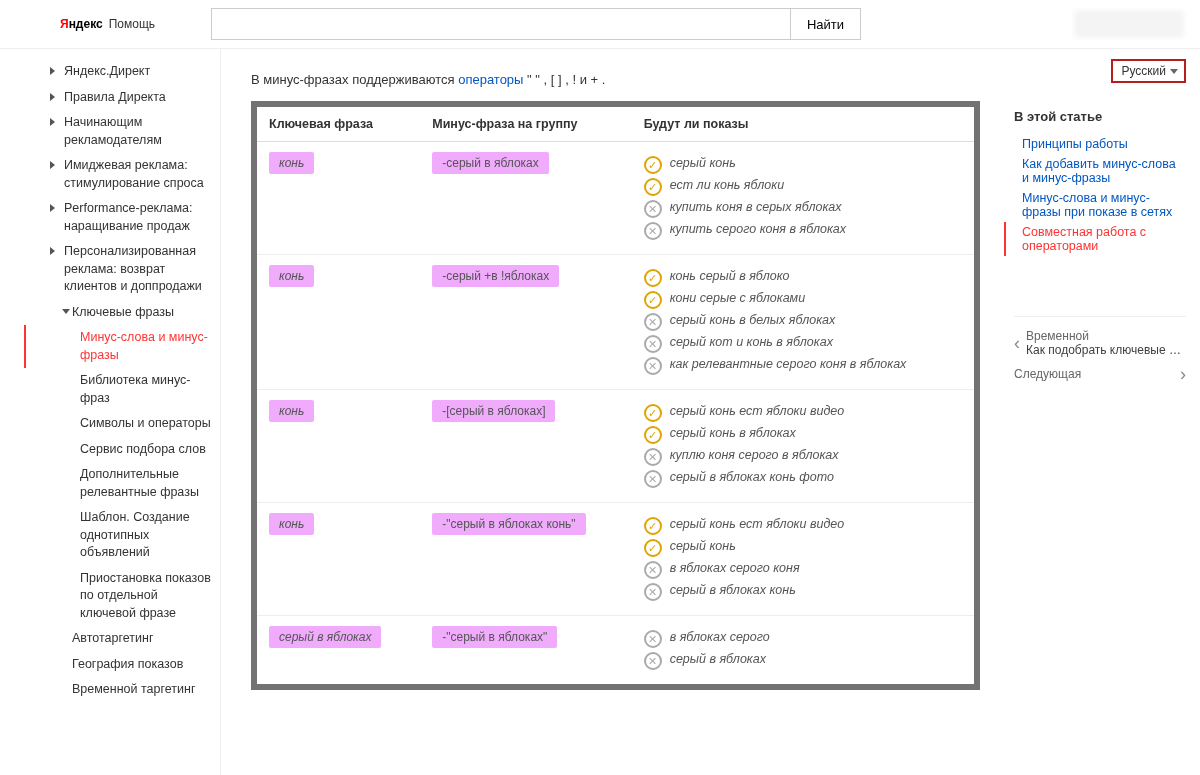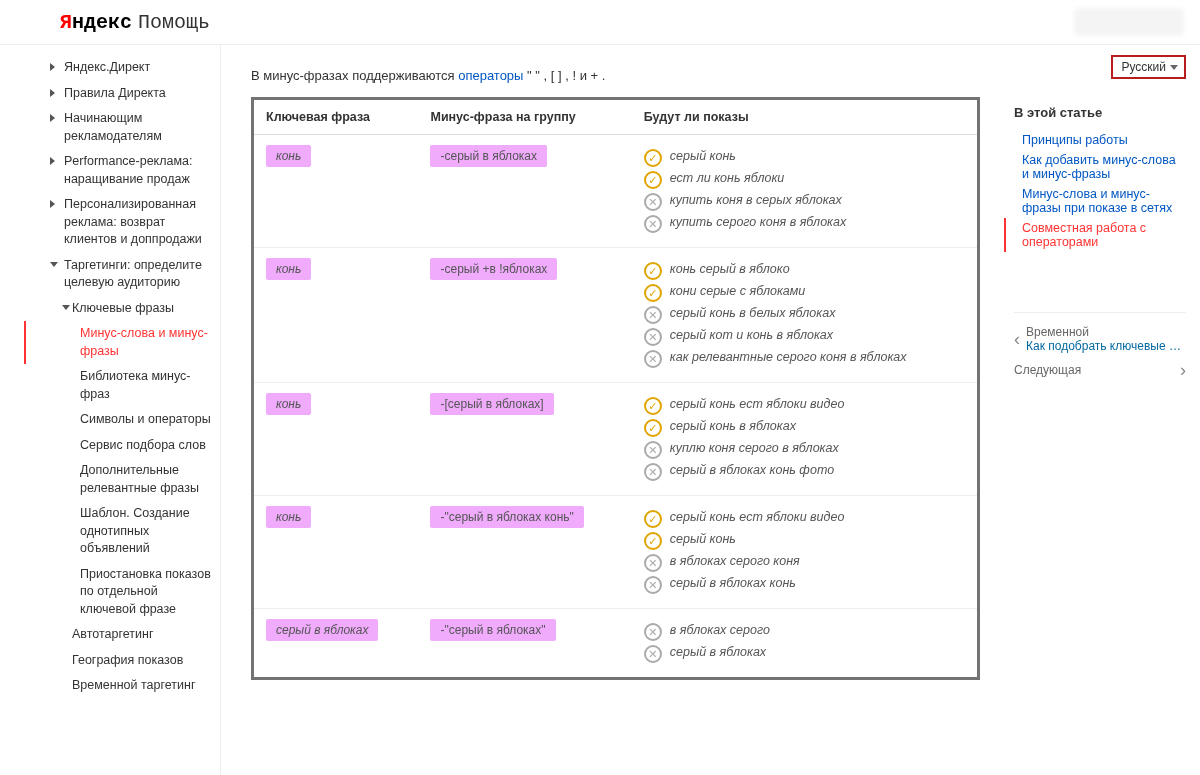--- a/index.html
+++ b/index.html
@@ -1,20 +1,20 @@
 <!DOCTYPE html>
 <html><head>
 <meta charset="utf-8">
 <style>
   * { box-sizing: border-box; }
   html, body { margin:0; padding:0; font-family: Arial, Helvetica, sans-serif; font-size:13px; color:#333; background:#fff; }
   .page { width:1200px; min-height:775px; margin:0 auto; display:flex; flex-direction:column; }
   
   .header { display:flex; align-items:center; padding:8px 16px 8px 60px; border-bottom:1px solid #eee; }
-  .logo { font-size:20px; font-weight:400; color:#000; margin-right:16px; white-space:nowrap;font-family:Liberation Mono, monospace; }
+  .logo { font-size:12px; font-weight:400; color:#000; margin-right:16px; white-space:nowrap; }
   .logo .red { color:#ff0000; font-weight:700; }
   .logo .rest { font-weight:700; color:#000; }
   .logo .help { font-weight:300; margin-left:6px; color:#333;}
   .search-wrap { flex:1; display:flex; max-width:650px; margin-left:40px;}
   .search-input { flex:1; height:32px; border:1px solid #ccc; padding:0 8px; font-size:13px; }
   .search-btn { height:32px; padding:0 16px; border:1px solid #ccc; border-left:none; background:#fff; cursor:pointer; font-size:13px;}
   .user-block { margin-left:auto; width:110px; height:28px; background:#eee; border-radius:4px; filter:blur(2px); opacity:.6;}
   
   .main { flex:1; display:flex; }
   .sidebar { width:220px; padding:10px 0 10px 50px; font-size:12.5px; line-height:1.4; }
@@ -31,63 +31,67 @@
   .nav-sub2 { padding-left:12px; }
   .nav-sub2 .nav-item { padding:4px 8px 4px 6px; }
   .nav-item.active { color:#f33; }
   .nav-item.active-bar::after {
     content:""; position:absolute; left:-50px; top:0; bottom:0; width:2px; background:#f33;
   }
   
   .content { flex:1; padding:10px 20px 20px 30px; border-left:1px solid #eee;}
   .intro { font-size:13px; margin-bottom:14px; }
   .intro a { color:#0057c2; text-decoration:none;}
-  .ops-table { border:3px solid #737373; border-collapse:collapse; width:100%; font-size:12.5px; }
+  .ops-table { border:6px solid #737373; border-collapse:collapse; width:100%; font-size:12.5px; }
   .ops-table th { text-align:left; font-weight:700; padding:10px 12px; border-bottom:1px solid #ddd; background:#fff; vertical-align:top;}
   .ops-table td { padding:10px 12px; border-bottom:1px solid #eee; vertical-align:top;}
   .pill { display:inline-block; background:#f0abfc; padding:4px 10px; font-style:normal; font-size:12px; color:#555; border-radius:2px;}
   .pill-it { font-style:italic; }
   .result-line { display:flex; align-items:flex-start; gap:8px; font-style:italic; color:#555; margin:4px 0; }
   .icon { width:18px; height:18px; border-radius:50%; border:2px solid; display:flex; align-items:center; justify-content:center; font-size:11px; flex:0 0 18px; font-style:normal; line-height:1;}
   .icon.yes { border-color:#e0a400; color:#e0a400; }
   .icon.no  { border-color:#aaa; color:#aaa; }
   
   .aside { width:200px; padding:10px 14px; font-size:12.5px;}
   .lang-select { border:2px solid #b91c1c; padding:3px 18px 3px 8px; font-size:12px; background:#fff; float:right; position:relative;}
   .lang-select::after{ content:""; position:absolute; right:6px; top:8px; width:0;height:0;border-left:4px solid transparent;border-right:4px solid transparent;border-top:5px solid #666;}
   .aside h3 { clear:both; font-size:13px; margin:50px 0 10px; font-weight:700;}
   .toc a { display:block; color:#0057c2; text-decoration:none; padding:3px 0 3px 8px; cursor:pointer;}
   .toc a.current { color:#f33; border-left:2px solid #f33; margin-left:-10px; padding-left:16px;}
   .pager { margin-top:60px; border-top:1px solid #eee; padding-top:8px;}
   .pager .row { display:flex; align-items:center; gap:6px; padding:4px 0; cursor:pointer; font-size:12px;}
   .pager .label { color:#666;}
-  .pager .title { color:#0369a1; font-size:12px; white-space:nowrap; overflow:hidden; text-overflow:ellipsis; max-width:160px;}
+  .pager .title { color:#404040; font-size:12px; white-space:nowrap; overflow:hidden; text-overflow:ellipsis; max-width:160px;}
   .chev { font-size:18px; color:#888; line-height:1; }
 </style>
 </head>
 <body>
 
 <div class="page">
 
   <div class="header">
     <div class="logo">
       <span class="red">Я</span><span class="rest">ндекс</span><span class="help">Помощь</span>
     </div>
+    <div class="search-wrap">
+      <input class="search-input" type="text" placeholder="" style="">
+      <button class="search-btn">Найти</button>
+    </div>
     <div class="user-block"></div>
   </div>
 
   <div class="main">
 
     <nav class="sidebar" id="sidebar">
         <div class="nav-item top">Яндекс.Директ</div>
         <div class="nav-item top">Правила Директа</div>
         <div class="nav-item top">Начинающим рекламодателям</div>
+        <div class="nav-item top">Имиджевая реклама: стимулирование спроса</div>
         <div class="nav-item top">Performance-реклама: наращивание продаж</div>
         <div class="nav-item top">Персонализированная реклама: возврат клиентов и доппродажи</div>
-        <div class="nav-item top open">Таргетинги: определите целевую аудиторию</div>
         <div class="nav-sub">
           <div class="nav-item top open">Ключевые фразы</div>
           <div class="nav-sub2">
             <div class="nav-item active active-bar">Минус-слова и минус-фразы</div>
             <div class="nav-item">Библиотека минус-фраз</div>
             <div class="nav-item">Символы и операторы</div>
             <div class="nav-item">Сервис подбора слов</div>
             <div class="nav-item">Дополнительные релевантные фразы</div>
             <div class="nav-item">Шаблон. Создание однотипных объявлений</div>
             <div class="nav-item">Приостановка показов по отдельной ключевой фразе</div>

